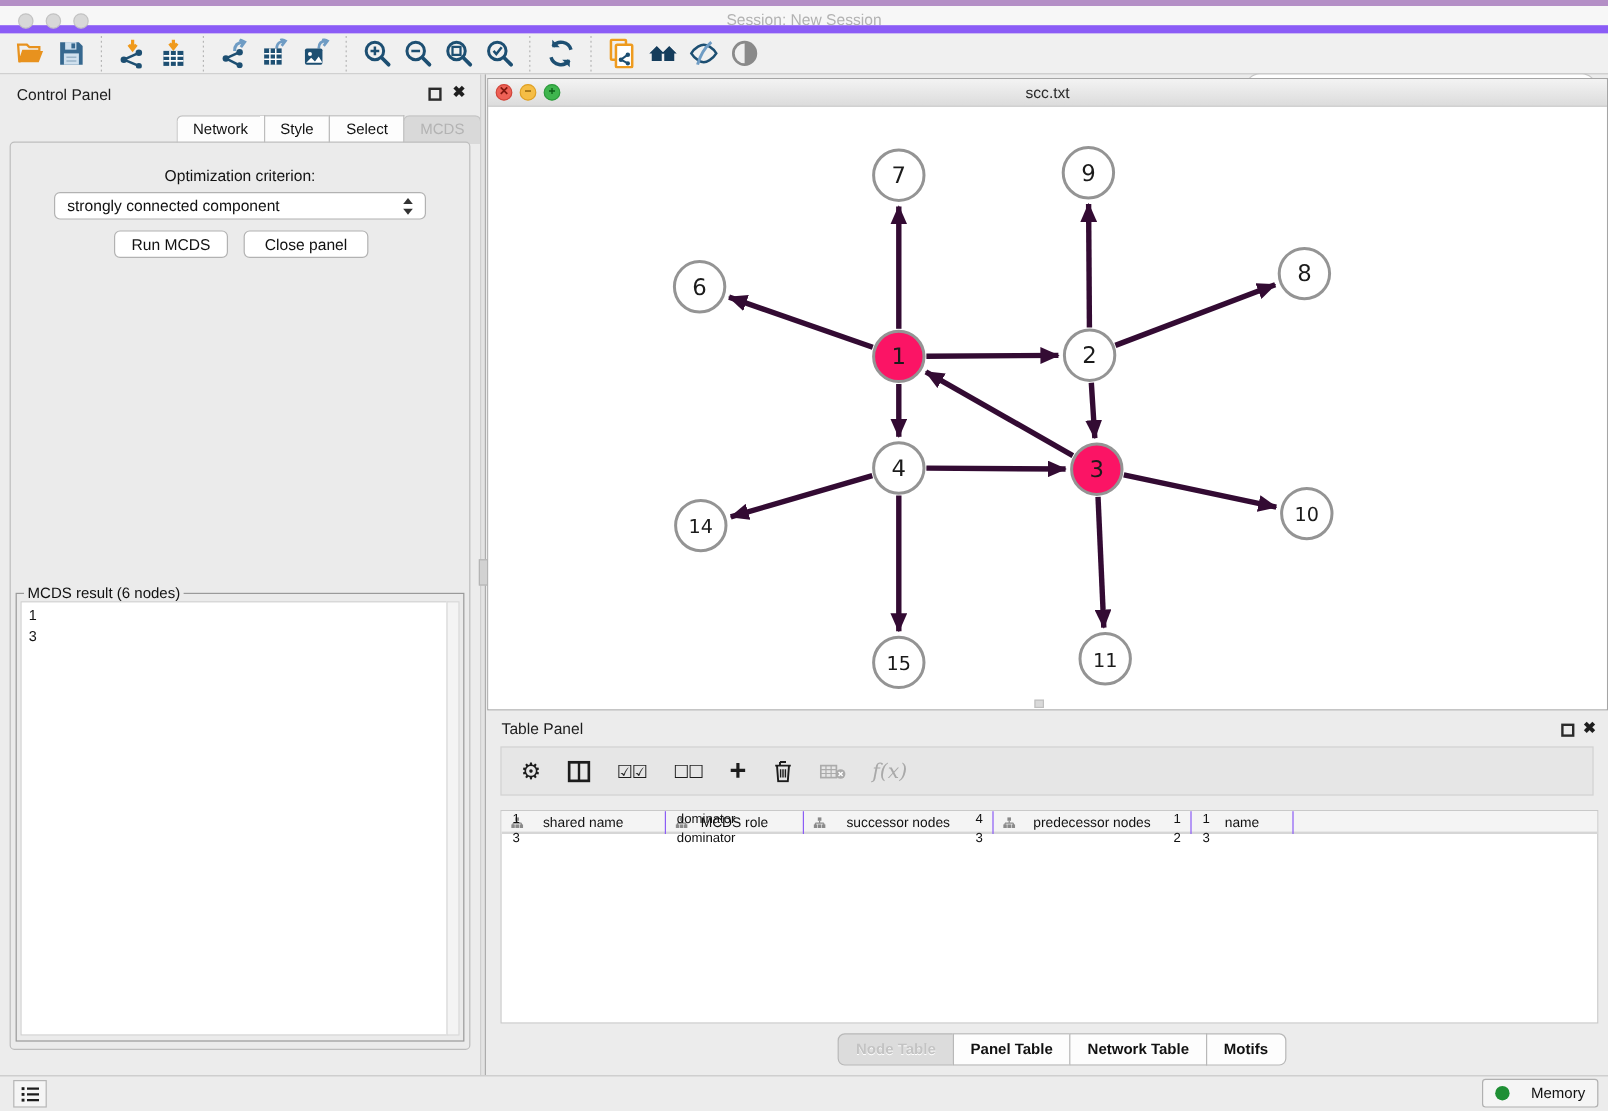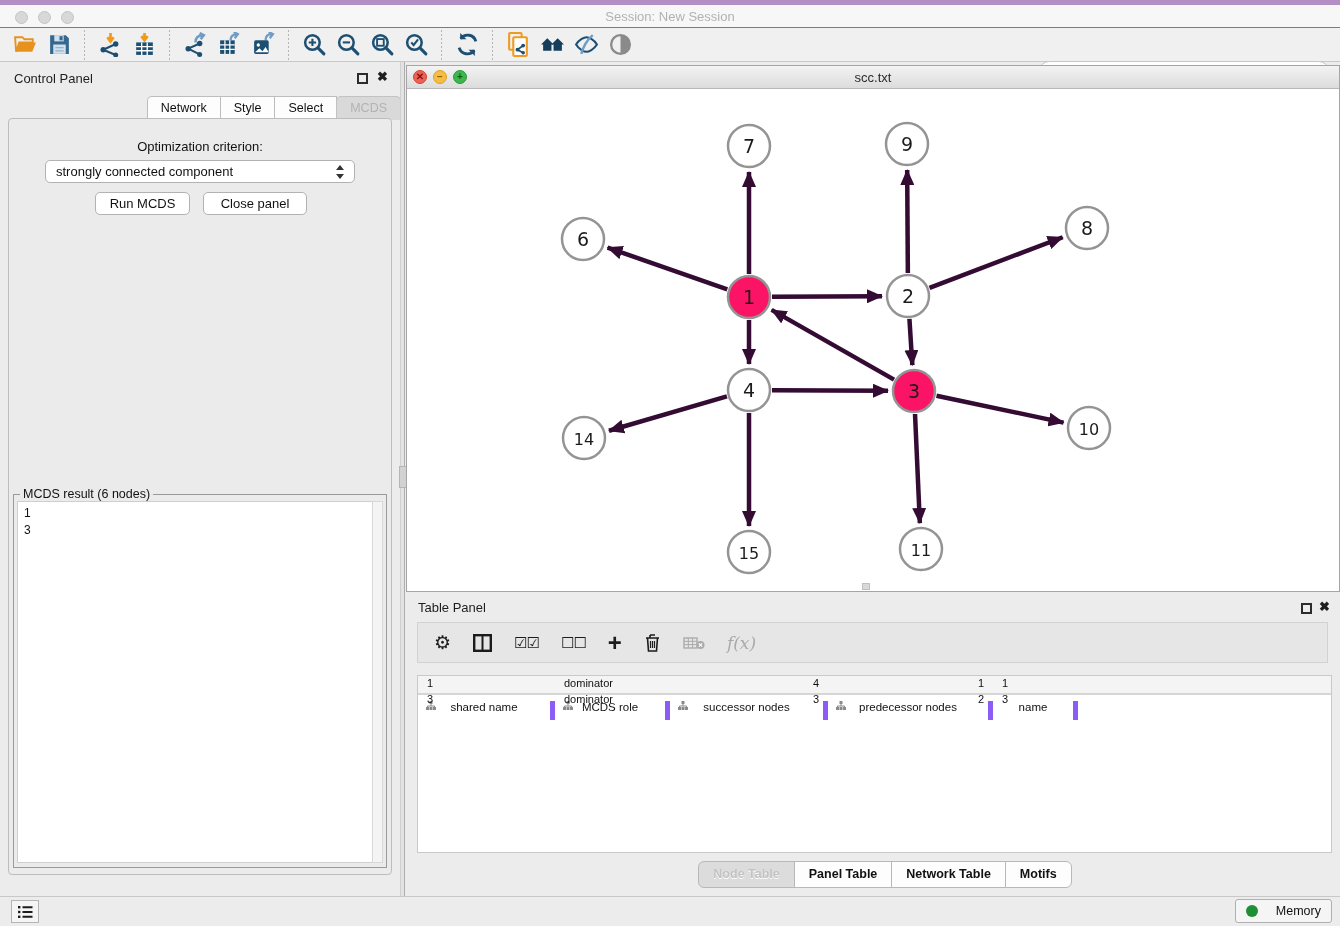--- a/index.html
+++ b/index.html
@@ -4,21 +4,21 @@
 <style>
   * { margin:0; padding:0; box-sizing:border-box; }
   html,body { width:1340px; height:926px; overflow:hidden;
     font-family:"Liberation Sans", sans-serif; background:#ececec; }
   .abs { position:absolute; }
   #app { position:relative; width:1340px; height:926px; background:#ececec; }
 
   
   #menu-strip { left:0; top:0; width:1340px; height:5px; background:#b48fc6; }
   #titlebar { left:0; top:5px; width:1340px; height:23px; background:#f7f7f7;
-    border-bottom:1px solid #8b5cf6; }
+    border-bottom:7px solid #8b5cf6; }
   .tl-dot { position:absolute; top:6px; width:13px; height:13px; border-radius:50%;
     background:#d8d8d8; border:1px solid #c3c3c3; }
   #win-title { position:absolute; top:4px; left:0; width:100%; text-align:center;
     font-size:13px; color:#b2b2b2; }
 
   
   #toolbar { left:0; top:28px; width:1340px; height:34px; background:#f0f0f0;
     border-bottom:1px solid #c9c9c9; display:flex; align-items:center; padding-left:8px; }
   .tbtn { width:34px; height:30px; display:flex; align-items:center; justify-content:center; }
   .tbtn svg { width:25px; height:25px; }
@@ -105,22 +105,22 @@
     padding-left:16px; }
   .tp-icon { margin-right:22px; display:flex; align-items:center; color:#1c1c1c; }
   .glyph { font-size:19px; color:#1c1c1c; }
   .pair { font-size:15px; letter-spacing:-1px; }
   .plus-glyph { font-size:24px; font-weight:bold; }
   #fx-label { font-family:"DejaVu Serif", serif; font-style:italic; font-size:17px; color:#a9a9a9; }
   #tp-table { position:absolute; left:12px; top:80px; width:915px; height:178px;
     background:#fff; border:1px solid #c9c9c9; }
   #tp-head { position:absolute; left:0; top:0; width:100%; height:19px;
     background:#f4f4f4; border-bottom:2px solid #d6d6d6; display:flex; }
-  .th { height:19px; border-right:5px solid #8b5cf6; display:flex; 
-    justify-content:center; font-size:11.5px; color:#111; gap:5px; position:relative;margin-top:25px; }
+  .th { height:19px; border-right:1px solid #8b5cf6; display:flex; align-items:center;
+    justify-content:center; font-size:11.5px; color:#111; gap:5px; position:relative; }
   .th .tree-ic { position:absolute; left:8px; }
   .tr { position:relative; height:16px; display:flex; }
   .td { font-size:11px; color:#111; padding:1px 9px 0; overflow:hidden; }
   #tp-tabs { position:absolute; left:12px; top:266px; width:100%; display:flex; justify-content:center; }
   .tp-tab { font-size:12.5px; font-weight:bold; color:#111; background:#fdfdfd;
     border:1px solid #b8b8b8; padding:5px 14px 6px; margin-right:-1px; }
   .tp-tab:first-child { border-top-left-radius:6px; border-bottom-left-radius:6px; }
   .tp-tab:last-child { border-top-right-radius:6px; border-bottom-right-radius:6px; }
   .tp-tab.active { background:#dcdcdc; color:#c3c3c3; text-shadow:0 1px 0 #fff; }
 

